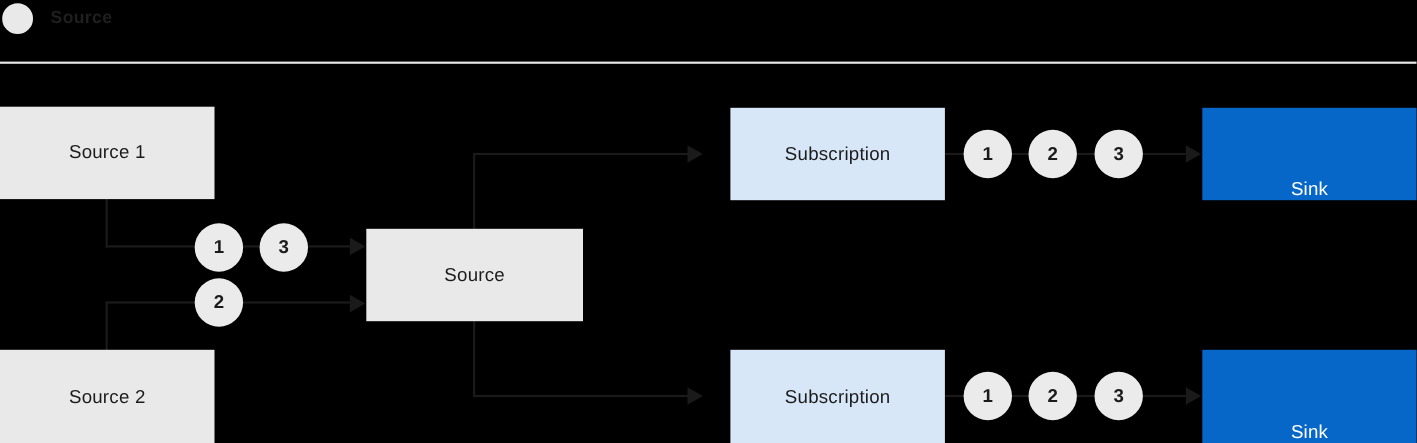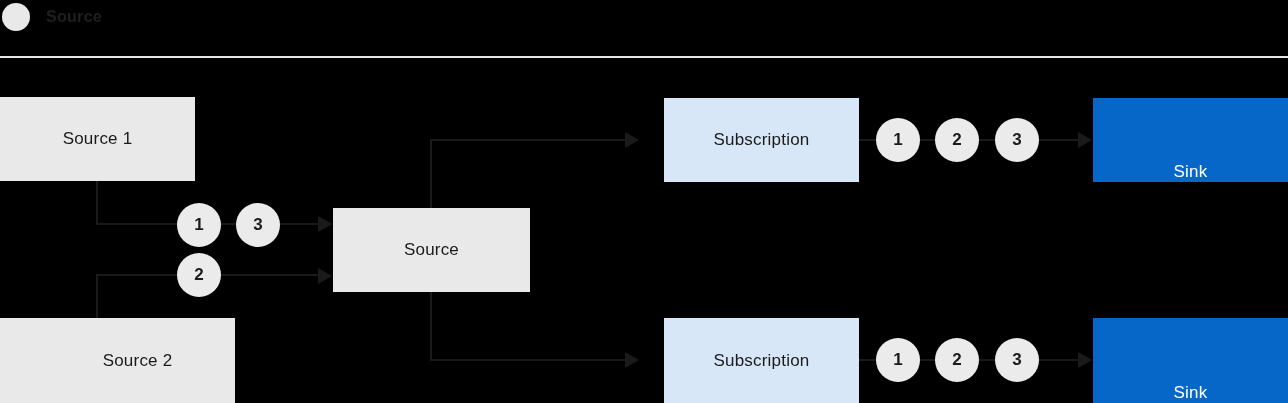--- a/index.html
+++ b/index.html
@@ -24,21 +24,21 @@
     border-top:8px solid transparent;border-bottom:8px solid transparent;
     border-left:14px solid #1a1a1a;
   }
   .event-circle{
     position:absolute;width:44px;height:44px;border-radius:50%;background:#ebebeb;
     display:flex;align-items:center;justify-content:center;
     font-size:17px;font-weight:bold;color:#1b1b1b;
   }
   
   .n-source1{left:0;top:97px;width:195px;height:84px;}
-  .n-source2{left:0;top:318px;width:195px;height:85px;padding-left:40px;}
+  .n-source2{left:0;top:318px;width:195px;height:85px;}
   .n-channel{left:333px;top:208px;width:197px;height:84px;}
   .n-subtop{left:640px;top:98px;width:195px;height:84px;}
   .n-subbot{left:640px;top:318px;width:195px;height:85px;}
   .n-sinktop{left:1093px;top:98px;width:195px;height:84px;}
   .n-sinkbot{left:1093px;top:318px;width:195px;height:85px;}
   
   .l-s1v{left:96px;top:181px;width:2px;height:44px;}
   .l-s1h{left:96px;top:223px;width:226px;height:2px;}
   .a-ch-top{left:318px;top:216px;}
   .l-s2v{left:96px;top:275px;width:2px;height:43px;}

